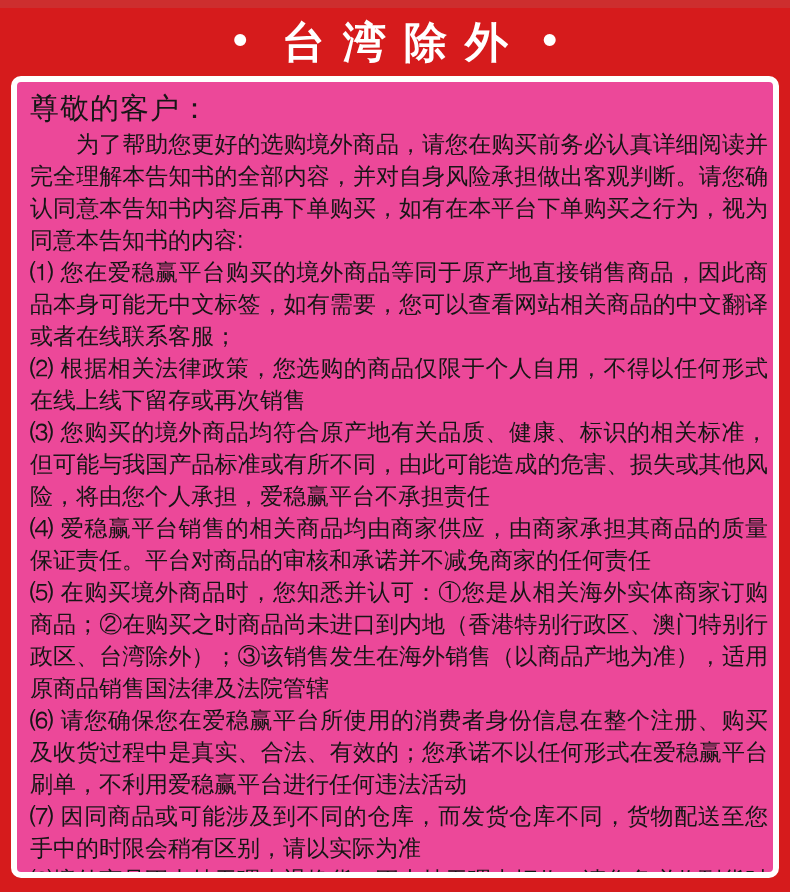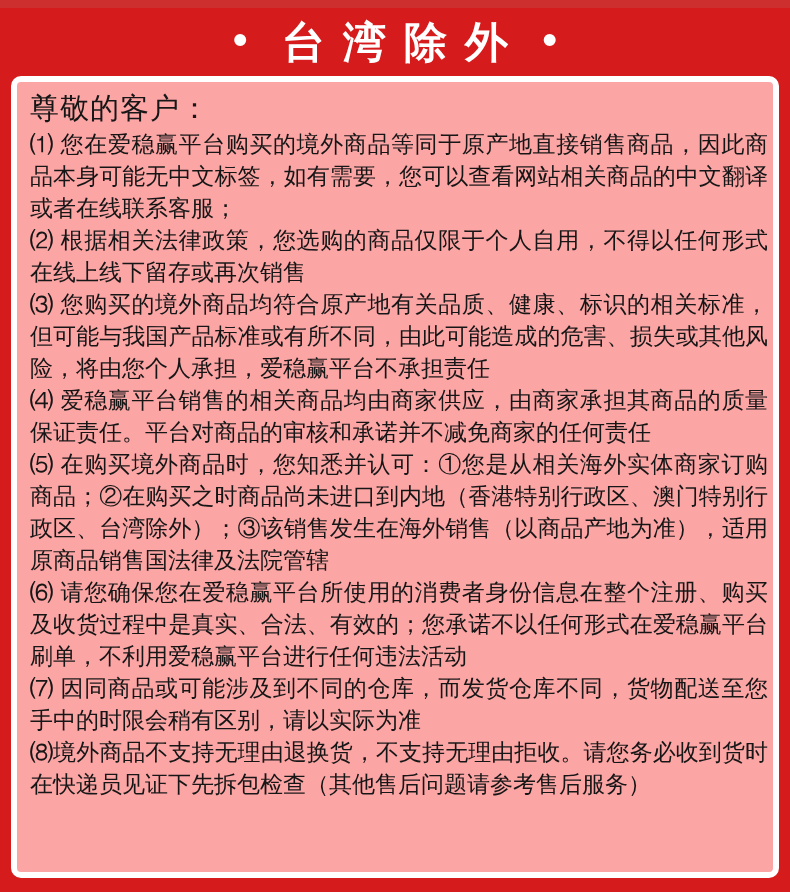--- a/index.html
+++ b/index.html
@@ -35,21 +35,21 @@
     font-size: 43px;
     font-weight: bold;
     letter-spacing: 0.42em;
     margin-right: -0.42em; 
     line-height: 1;
     white-space: nowrap;
   }
   .panel {
     margin: 0 11px;
     height: 790px;
-    background: #fca5a5;
+    background: #ec4899;
     border: 6px solid #ffffff;
     border-radius: 10px;
     box-sizing: content-box;
     overflow: hidden;
   }
   .panel-inner {
     padding: 6px 5px 10px 13px;
     color: #161616;
   }
   .notice-heading {
@@ -76,20 +76,21 @@
 
 <div class="banner">
   <span class="dot">•</span>
   <span class="title">台湾除外</span>
   <span class="dot">•</span>
 </div>
 
 <div class="panel">
   <div class="panel-inner">
     <h2 class="notice-heading">尊敬的客户：</h2>
+    <p class="notice-text intro">为了帮助您更好的选购境外商品，请您在购买前务必认真详细阅读并完全理解本告知书的全部内容，并对自身风险承担做出客观判断。请您确认同意本告知书内容后再下单购买，如有在本平台下单购买之行为，视为同意本告知书的内容:</p>
     <p class="notice-text">⑴ 您在爱稳赢平台购买的境外商品等同于原产地直接销售商品，因此商品本身可能无中文标签，如有需要，您可以查看网站相关商品的中文翻译或者在线联系客服；</p>
     <p class="notice-text">⑵ 根据相关法律政策，您选购的商品仅限于个人自用，不得以任何形式在线上线下留存或再次销售</p>
     <p class="notice-text">⑶ 您购买的境外商品均符合原产地有关品质、健康、标识的相关标准，但可能与我国产品标准或有所不同，由此可能造成的危害、损失或其他风险，将由您个人承担，爱稳赢平台不承担责任</p>
     <p class="notice-text">⑷ 爱稳赢平台销售的相关商品均由商家供应，由商家承担其商品的质量保证责任。平台对商品的审核和承诺并不减免商家的任何责任</p>
     <p class="notice-text">⑸ 在购买境外商品时，您知悉并认可：①您是从相关海外实体商家订购商品；②在购买之时商品尚未进口到内地（香港特别行政区、澳门特别行政区、台湾除外）；③该销售发生在海外销售（以商品产地为准），适用原商品销售国法律及法院管辖</p>
     <p class="notice-text">⑹ 请您确保您在爱稳赢平台所使用的消费者身份信息在整个注册、购买及收货过程中是真实、合法、有效的；您承诺不以任何形式在爱稳赢平台刷单，不利用爱稳赢平台进行任何违法活动</p>
     <p class="notice-text">⑺ 因同商品或可能涉及到不同的仓库，而发货仓库不同，货物配送至您手中的时限会稍有区别，请以实际为准</p>
     <p class="notice-text">⑻境外商品不支持无理由退换货，不支持无理由拒收。请您务必收到货时在快递员见证下先拆包检查（其他售后问题请参考售后服务）</p>
   </div>
 </div>

